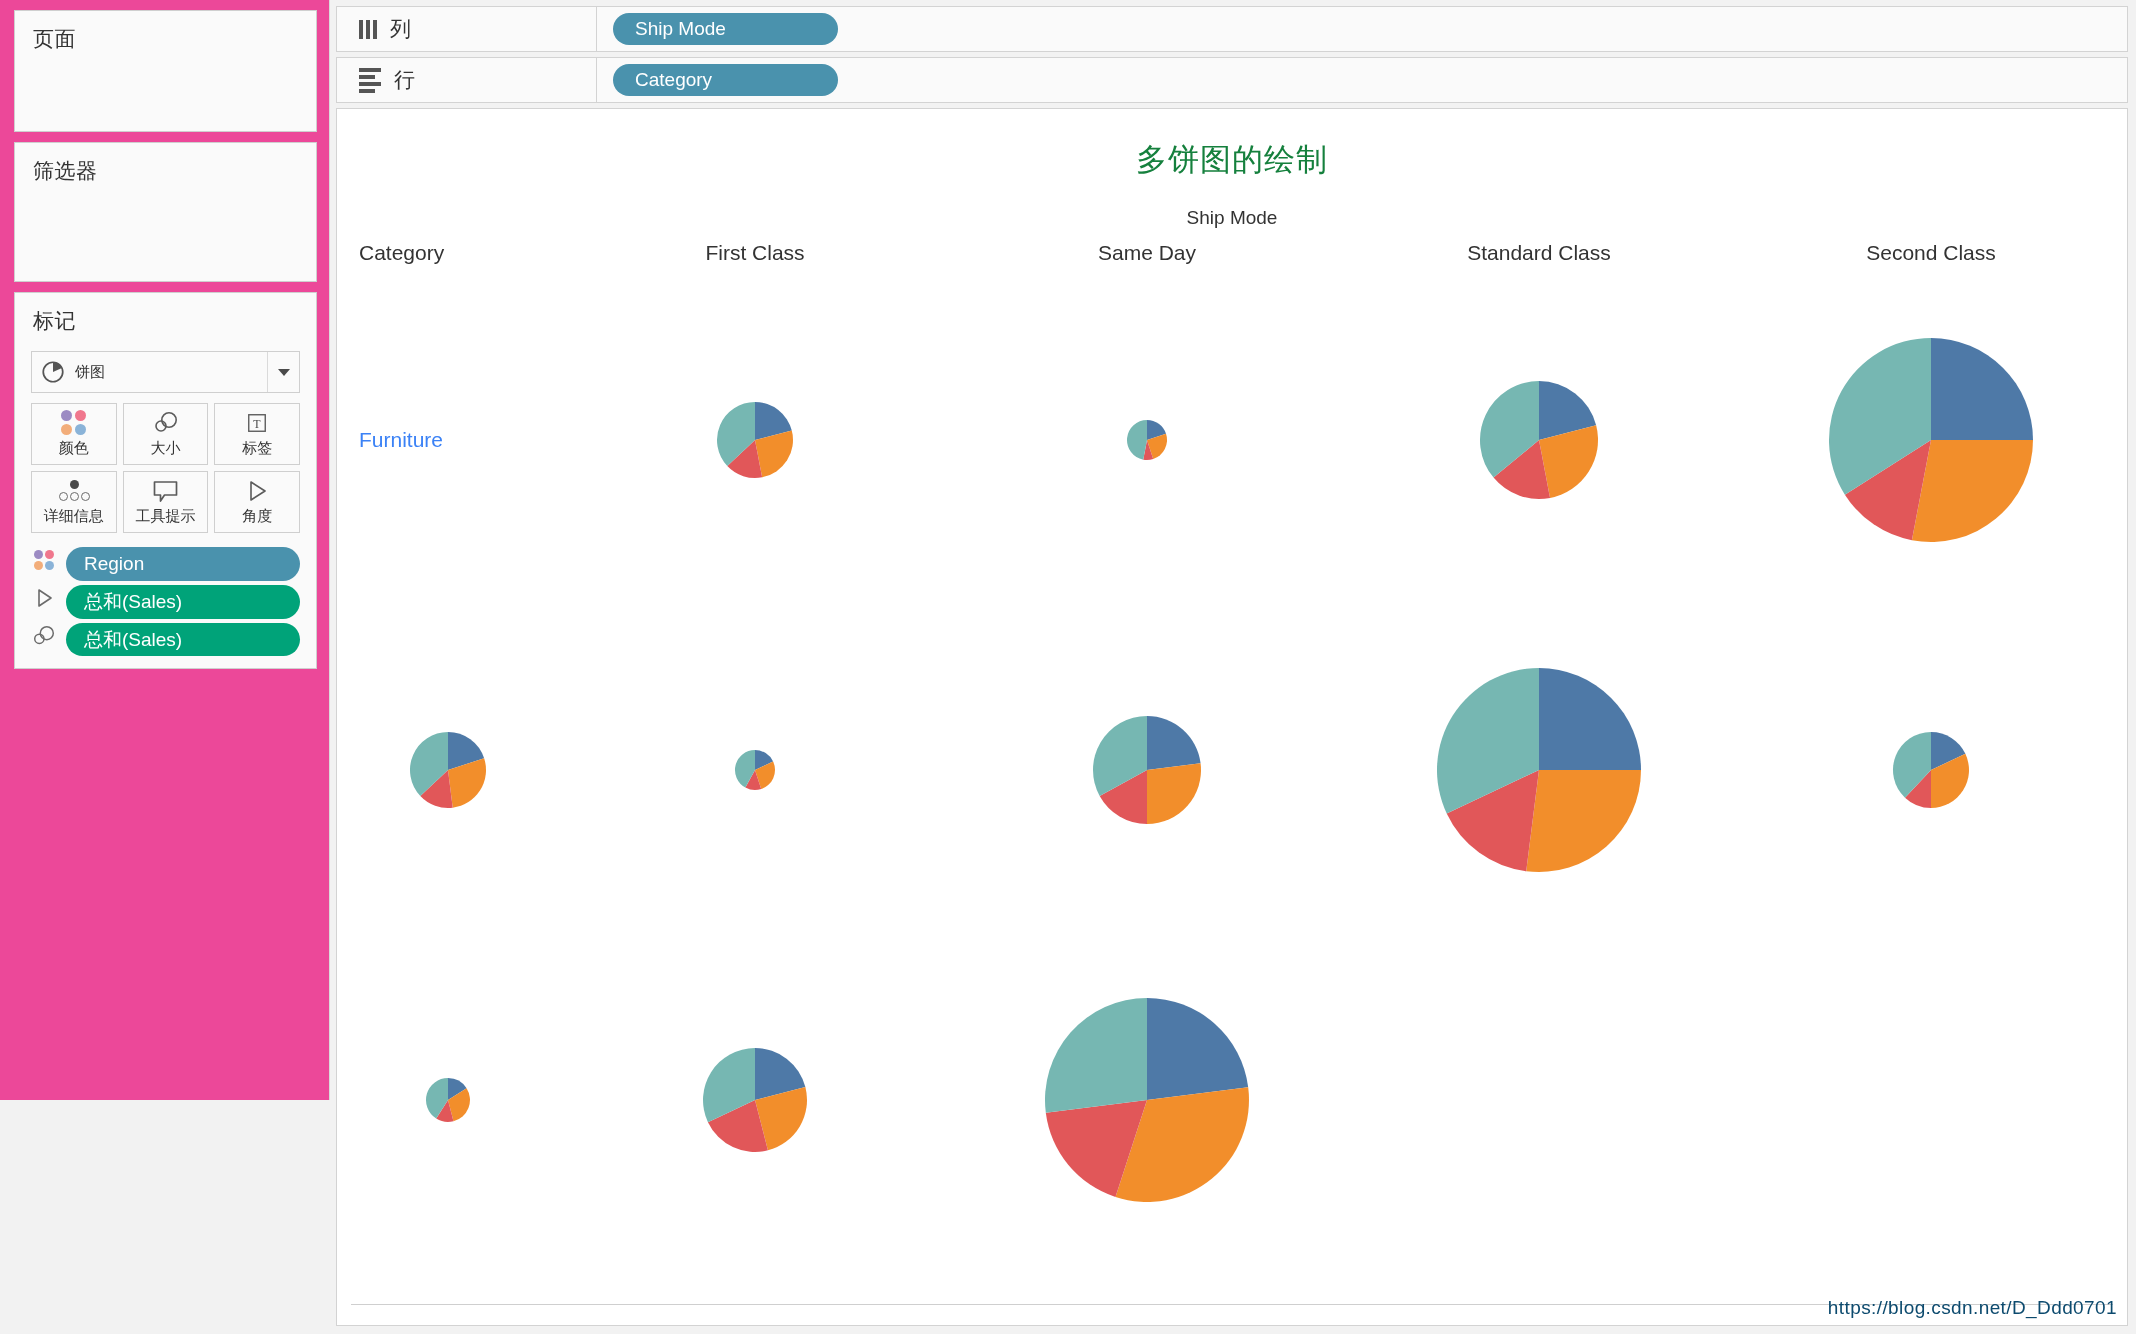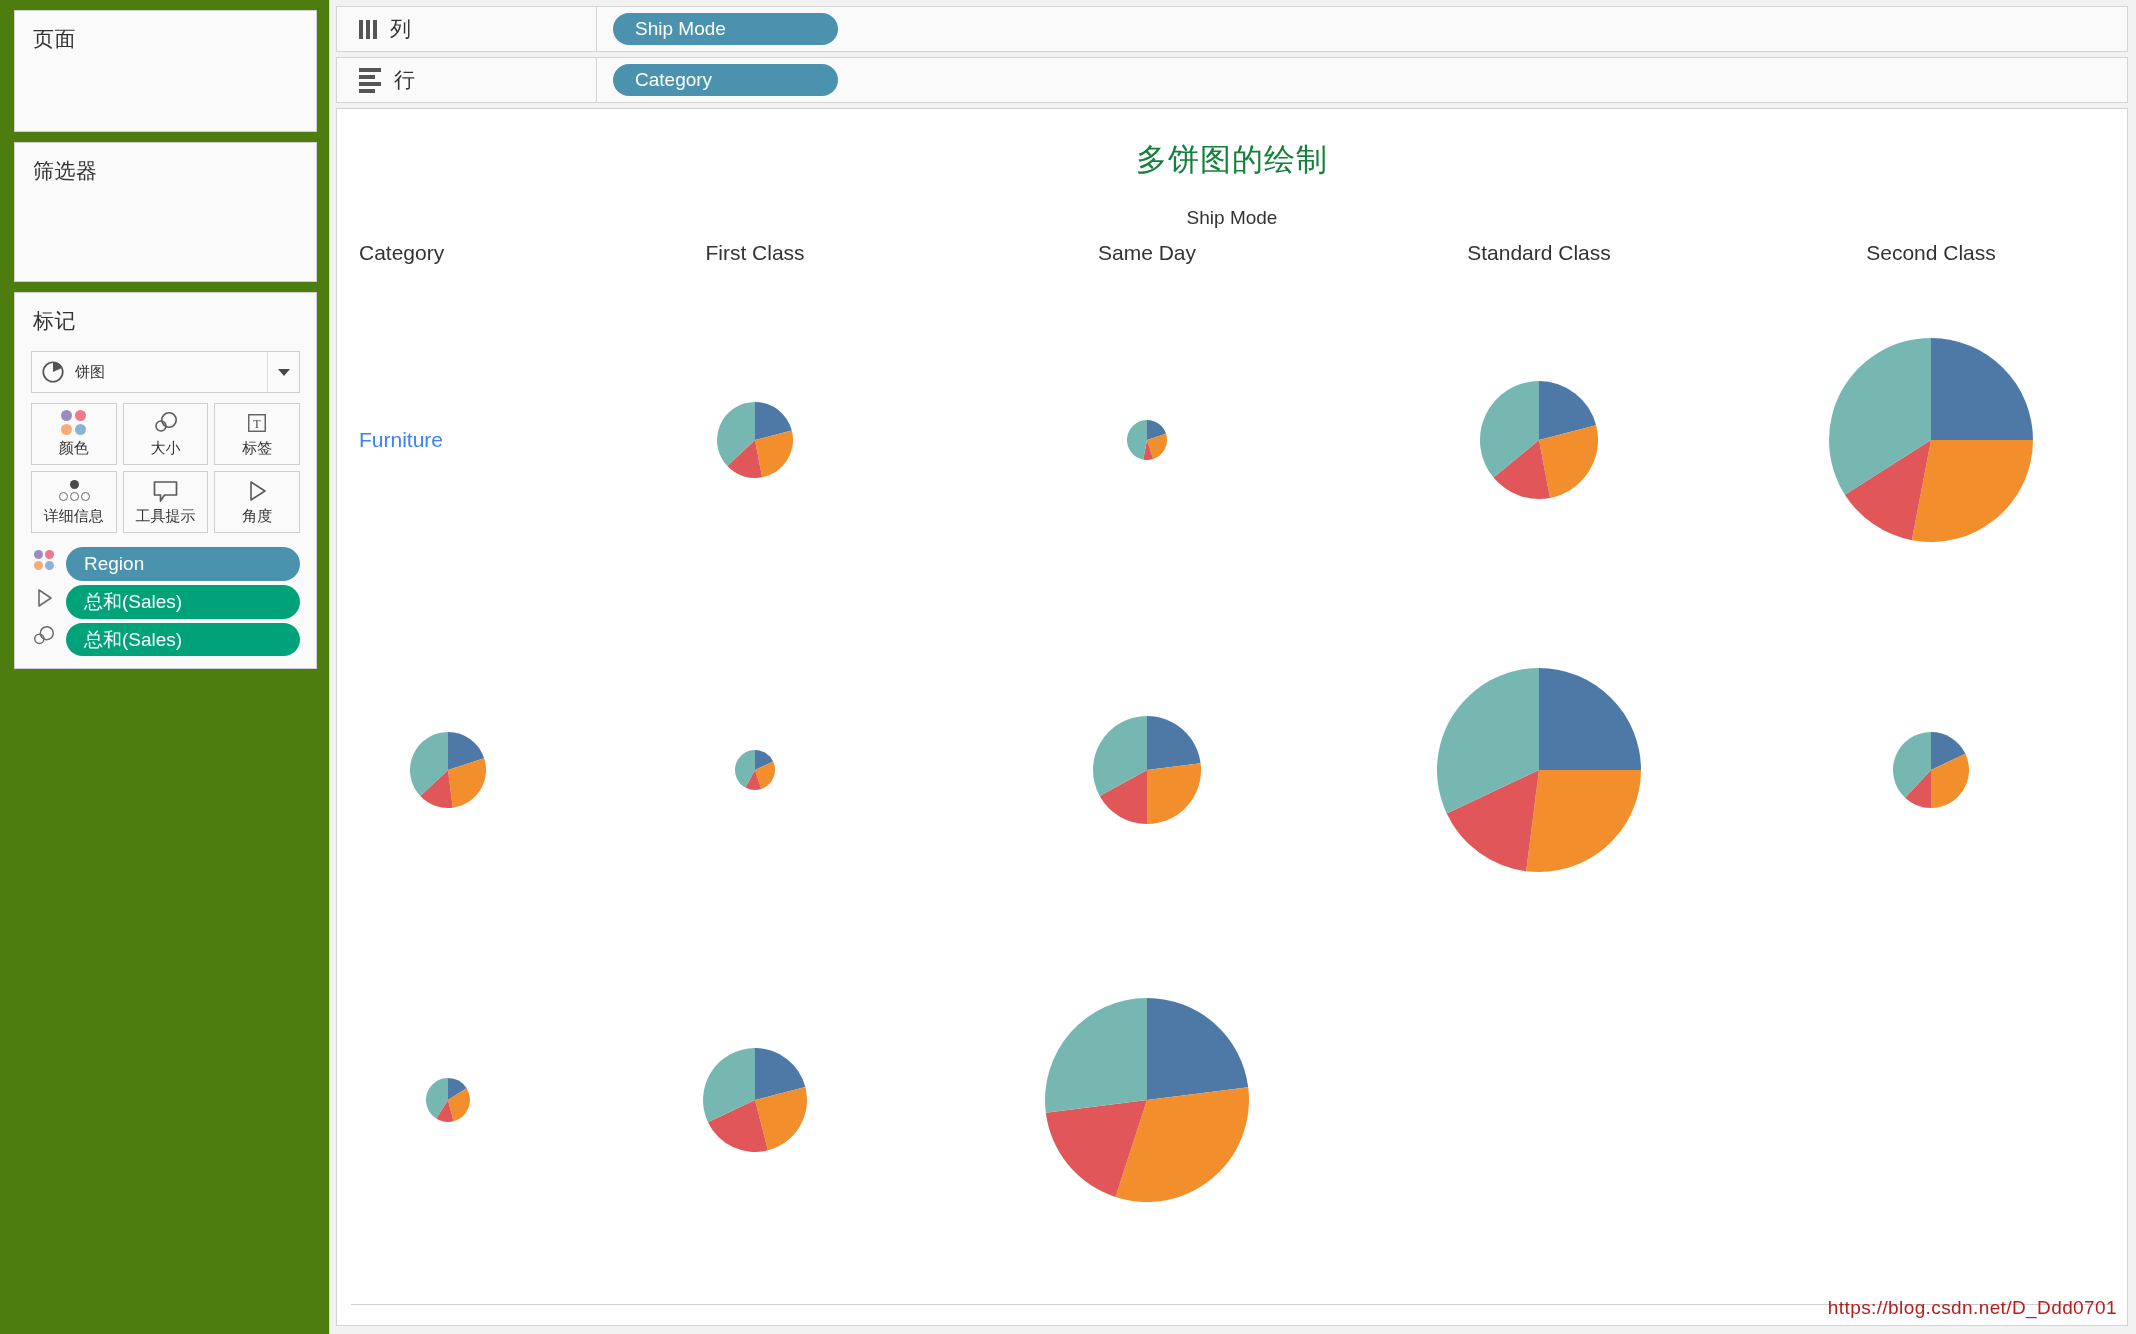--- a/index.html
+++ b/index.html
@@ -12,22 +12,22 @@
   #app {
     position: relative;
     width: 2136px; height: 1334px;
     background: #f2f2f2;
     display: flex;
   }
 
   
   .left-panel {
     width: 330px;
-    height: 1334px;
-    background: #4d7c0f;
+    height: 1100px;
+    background: #ec4899;
     border-right: 1px solid #d9d9d9;
     padding: 10px 12px 0 14px;
     flex: 0 0 330px;
   }
   .card {
     background: #fafafa;
     border: 1px solid #cfcfcf;
     margin-bottom: 10px;
   }
   .card-title {
@@ -202,21 +202,21 @@
     position: absolute;
     left: 14px; right: 14px;
     bottom: 20px;
     height: 1px;
     background: #cfcfcf;
   }
   .watermark {
     position: absolute;
     right: 10px; bottom: 6px;
     font-size: 19px;
-    color: #b91c1c;
+    color: #0c4a6e;
     letter-spacing: 0.4px;
     white-space: nowrap;
   }
 </style>
 </head>
 <body>
 
 <div id="app">
 
   <div class="left-panel">

